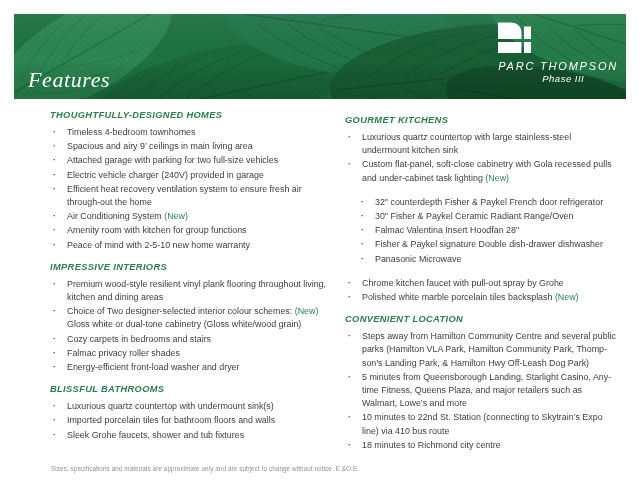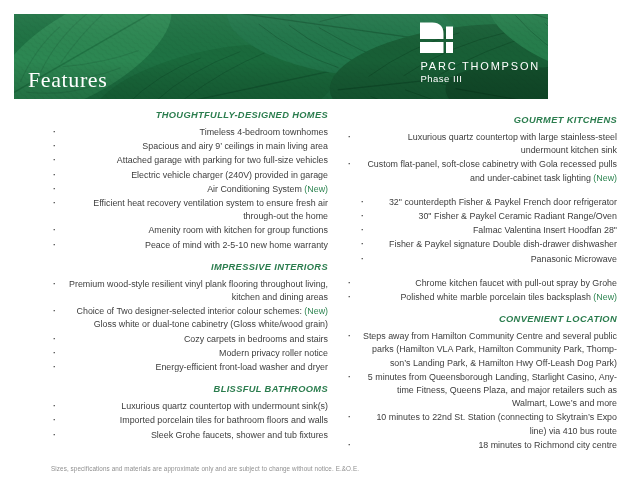--- a/index.html
+++ b/index.html
@@ -8,42 +8,42 @@
     width:640px;height:495px;
     background:#ffffff;
     font-family:"Liberation Sans", sans-serif;
     position:relative;overflow:hidden;
     -webkit-font-smoothing:antialiased;
   }
   .page{position:absolute;inset:0;}
 
   
   .banner{
-    position:absolute;left:14px;top:14px;width:534px;height:85px;
-    background:#15803d;overflow:hidden;
+    position:absolute;left:14px;top:14px;width:612px;height:85px;
+    background:#15803d;overflow:hidden;font-style:italic;
   }
   .leaves{position:absolute;left:0;top:0;width:612px;height:85px;display:block;}
   .features-title{
     position:absolute;left:14px;bottom:6px;margin:0;
     color:#ffffff;font-family:"Liberation Serif", serif;
     font-size:22px;font-weight:500;letter-spacing:0.6px;z-index:2;
   }
   .brand{
     position:absolute;right:8px;top:8px;z-index:2;
     display:flex;flex-direction:column;color:#ffffff;
   }
   .brand .mark{margin-bottom:6px;display:block;}
   .brand-name{font-size:11px;letter-spacing:1.8px;white-space:nowrap;line-height:12px;}
-  .brand-phase{font-size:9.5px;letter-spacing:0.5px;margin-top:2px;line-height:10px;}
+  .brand-phase{font-size:9.5px;letter-spacing:0.5px;margin-top:2px;line-height:10px;margin-left:44px;}
 
   
   .col{position:absolute;}
   .col.left{left:50px;top:110px;width:278px;}
   .col.right{left:345px;top:115px;width:272px;}
-  .section{margin-bottom:10px;text-align:right;}
+  .section{margin-bottom:10px;}
   .sec-title{
     margin:0 0 5px 0;
     color:#2b7d4e;font-size:9.3px;font-style:italic;font-weight:bold;
     letter-spacing:0.35px;line-height:11px;
   }
   ul.items{list-style:none;margin:0;padding:0;}
   .item{
     position:relative;padding-left:17px;
     font-size:8.9px;line-height:13.2px;color:#3d3d3d;
     margin-bottom:1px;
@@ -138,33 +138,33 @@
 
   <main class="content">
     <div class="col left" id="col-left">
         <section class="section">
           <h3 class="sec-title">THOUGHTFULLY-DESIGNED HOMES</h3>
           <ul class="items">
             <li class="item"><span>Timeless 4-bedroom townhomes</span></li>
             <li class="item"><span>Spacious and airy 9’ ceilings in main living area</span></li>
             <li class="item"><span>Attached garage with parking for two full-size vehicles</span></li>
             <li class="item"><span>Electric vehicle charger (240V) provided in garage</span></li>
+            <li class="item"><span>Efficient heat recovery ventilation system to ensure fresh air through-out the home</span></li>
             <li class="item"><span>Air Conditioning System</span><span class="new"> (New)</span></li>
-            <li class="item"><span>Efficient heat recovery ventilation system to ensure fresh air through-out the home</span></li>
             <li class="item"><span>Amenity room with kitchen for group functions</span></li>
             <li class="item"><span>Peace of mind with 2-5-10 new home warranty</span></li>
           </ul>
         </section>
         <section class="section">
           <h3 class="sec-title">IMPRESSIVE INTERIORS</h3>
           <ul class="items">
             <li class="item"><span>Premium wood-style resilient vinyl plank flooring throughout living, kitchen and dining areas</span></li>
             <li class="item"><span>Choice of Two designer-selected interior colour schemes:</span><span class="new"> (New)</span><span> Gloss white or dual-tone cabinetry (Gloss white/wood grain)</span></li>
             <li class="item"><span>Cozy carpets in bedrooms and stairs</span></li>
-            <li class="item"><span>Modern privacy roller notice</span></li>
+            <li class="item"><span>Falmac privacy roller shades</span></li>
             <li class="item"><span>Energy-efficient front-load washer and dryer</span></li>
           </ul>
         </section>
         <section class="section">
           <h3 class="sec-title">BLISSFUL BATHROOMS</h3>
           <ul class="items">
             <li class="item"><span>Luxurious quartz countertop with undermount sink(s)</span></li>
             <li class="item"><span>Imported porcelain tiles for bathroom floors and walls</span></li>
             <li class="item"><span>Sleek Grohe faucets, shower and tub fixtures</span></li>
           </ul>

